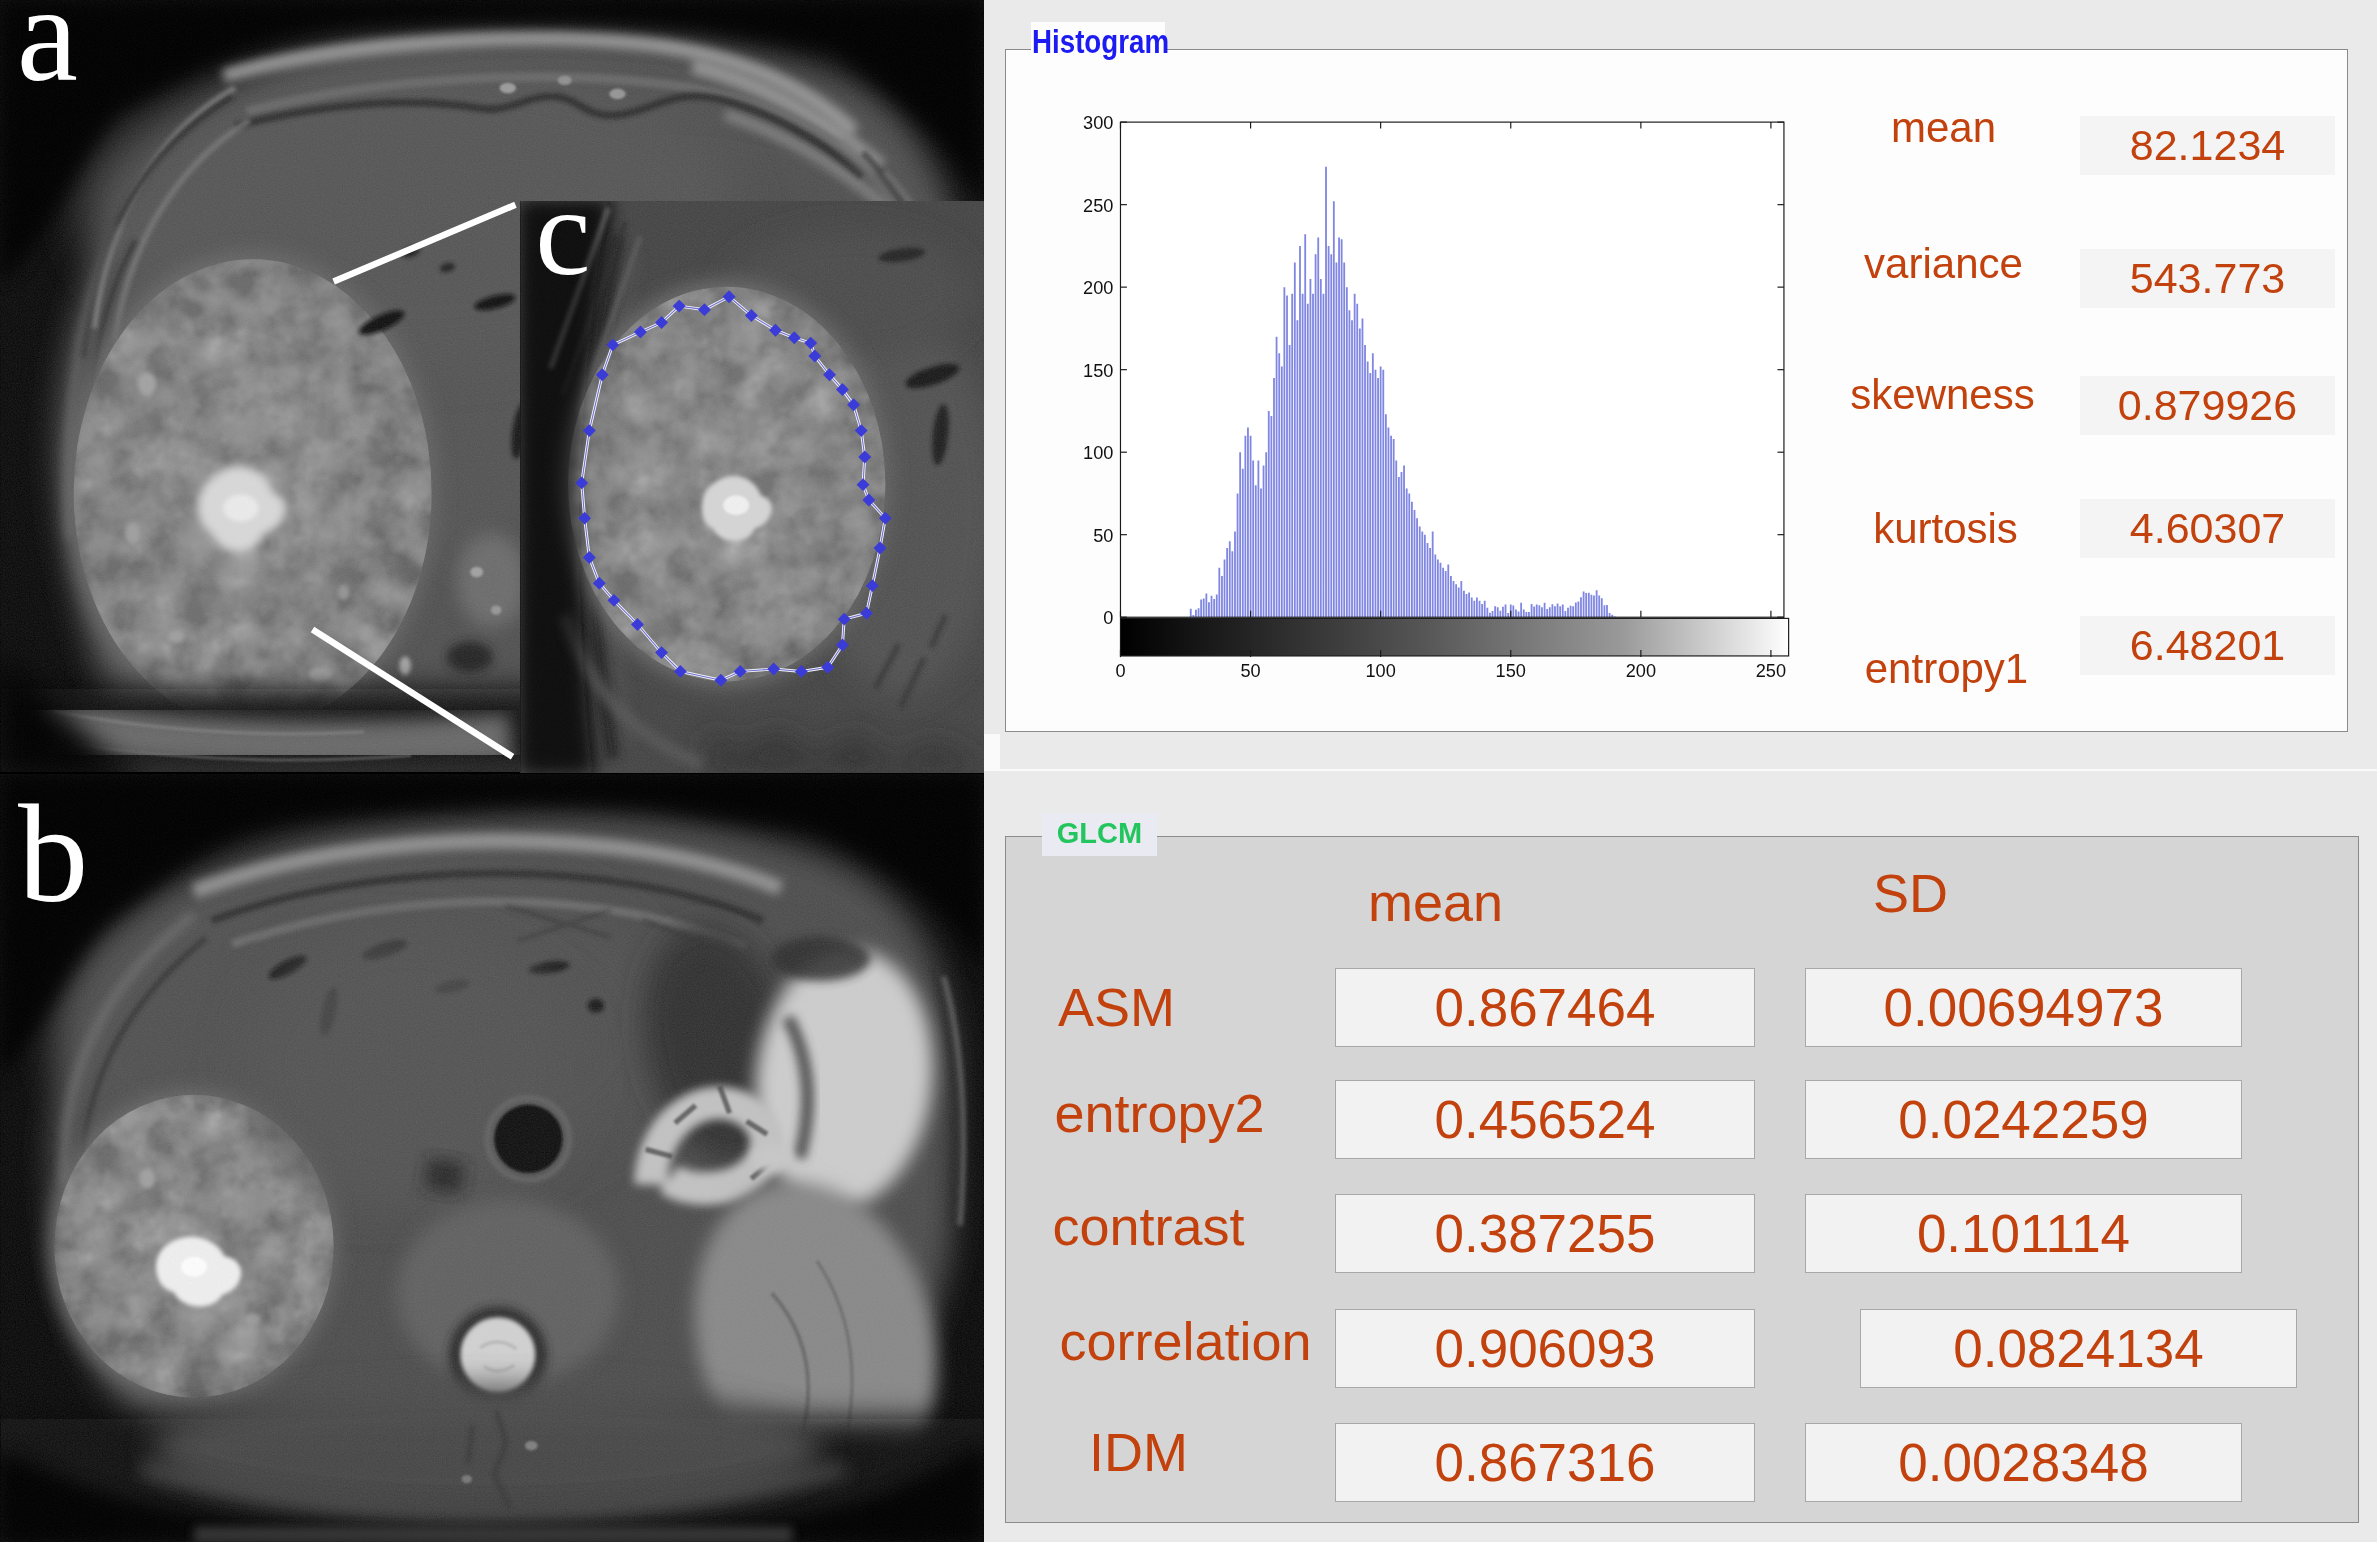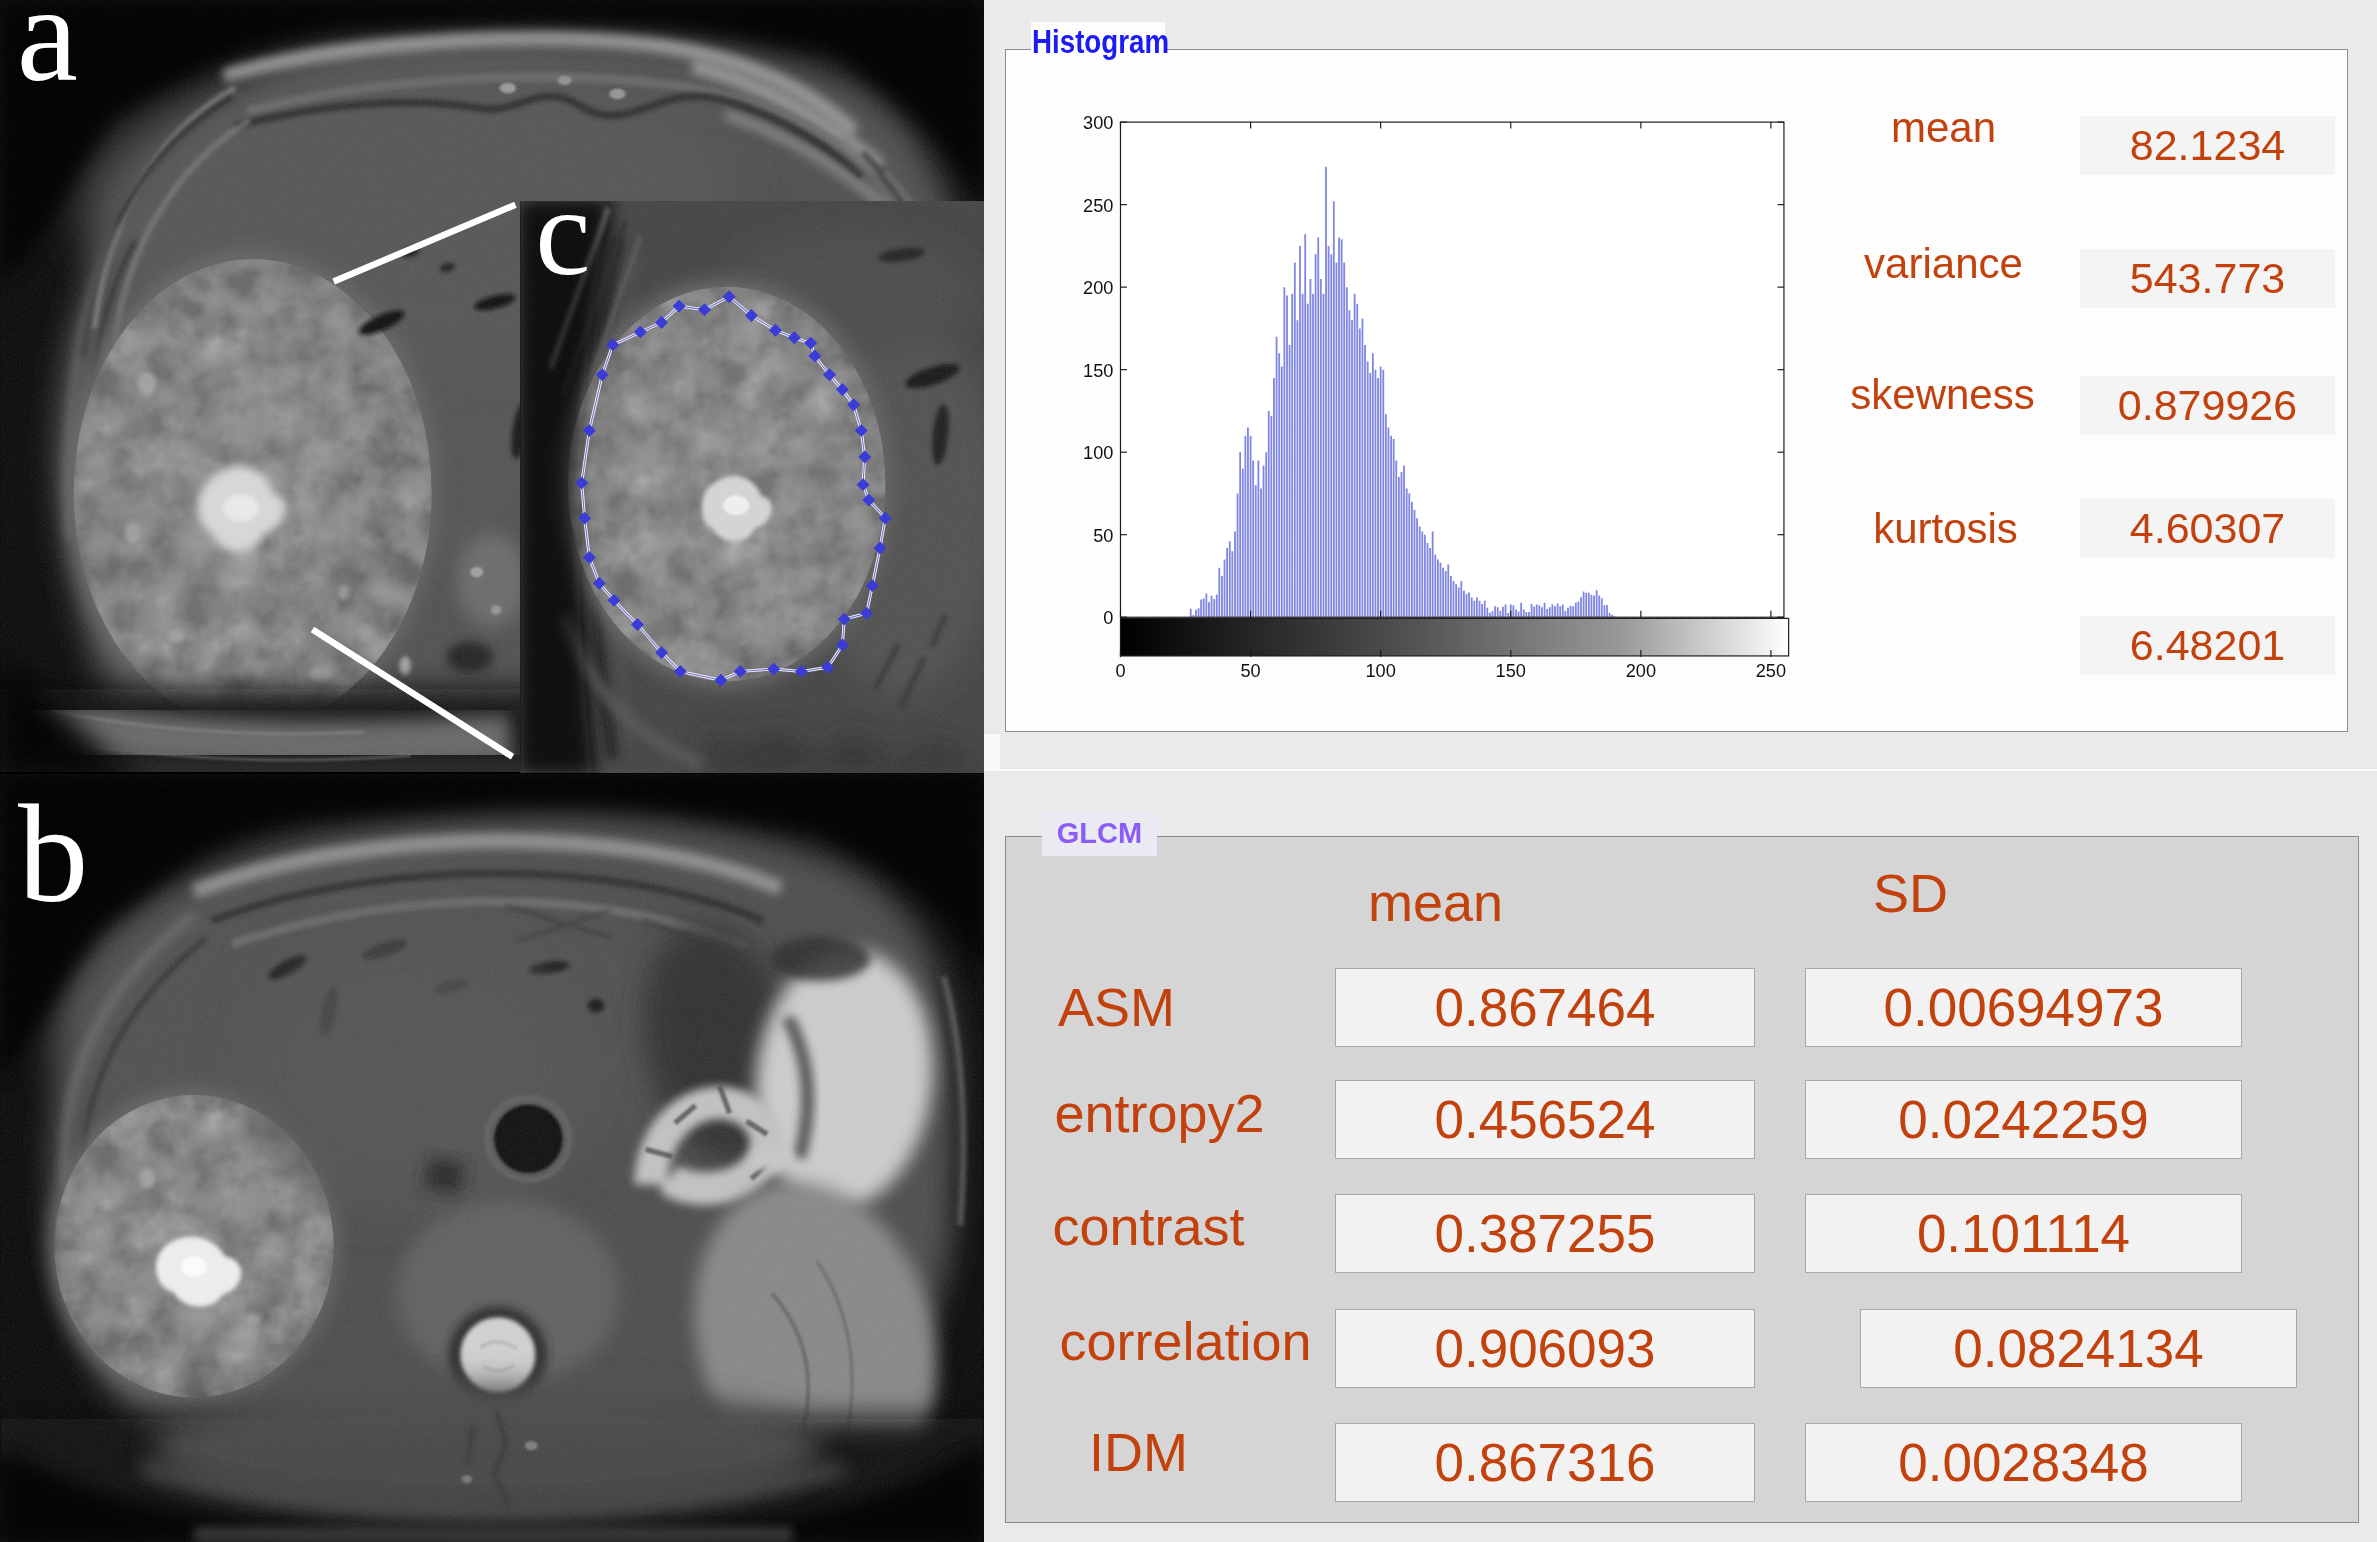--- a/index.html
+++ b/index.html
@@ -16,21 +16,21 @@
 .slab,.glab,.sbox,.gbox{text-align:center;color:#c2410c}
 .slab{font-size:42px}
 .glab{font-size:54px}
 .sbox{width:255px;height:59px;line-height:59px;background:#f4f4f4;font-size:43px}
 .gbox{height:77px;line-height:77px;background:#f2f2f2;border:1.2px solid #a8a8a8;font-size:53px}
 #sep{left:984px;top:769px;width:1394px;height:2.3px;background:#fafafa}
 #wpatch{left:984px;top:734px;width:16.4px;height:36px;background:#fafafa}
 #ggb{left:1005px;top:836px;width:1352px;height:685px;background:#d5d5d5;border:1.8px solid #8b8b8b}
 #glabbg{left:1042px;top:813px;width:115px;height:43px;background:#eaeaf2}
 #glab{left:1042px;top:810px;width:115px;height:46px;line-height:46px;text-align:center;
-  font-weight:bold;font-size:29px;color:#8b5cf6}
+  font-weight:bold;font-size:29px;color:#22c55e}
 </style></head>
 <body>
 <div id="page">
 <svg id="pa" style="left:0;top:0" width="984" height="772" viewBox="0 0 1676 1316">
 <defs>
 <filter id="b40" x="-40%" y="-40%" width="180%" height="180%">
           <feGaussianBlur stdDeviation="40"></feGaussianBlur>
         </filter>
 <filter id="b25" x="-40%" y="-40%" width="180%" height="180%">
           <feGaussianBlur stdDeviation="25"></feGaussianBlur>
@@ -330,20 +330,21 @@
       <line x1="1177.8" y1="968" x2="1177.8" y2="980" class="tk"></line>
 </svg>
 <div class="slab" style="left:1738px;top:93px;width:411px;height:70px;line-height:70px">mean</div>
     <div class="sbox" style="left:2080px;top:116px">82.1234</div>
     <div class="slab" style="left:1738px;top:229px;width:411px;height:70px;line-height:70px">variance</div>
     <div class="sbox" style="left:2080px;top:249px">543.773</div>
     <div class="slab" style="left:1737px;top:360px;width:411px;height:70px;line-height:70px">skewness</div>
     <div class="sbox" style="left:2080px;top:376px">0.879926</div>
     <div class="slab" style="left:1740px;top:494px;width:411px;height:70px;line-height:70px">kurtosis</div>
     <div class="sbox" style="left:2080px;top:499px">4.60307</div>
+    <div class="slab" style="left:1741px;top:634px;width:411px;height:70px;line-height:70px">entropy1</div>
     <div class="sbox" style="left:2080px;top:616px">6.48201</div>
 <div id="sep"></div>
     <div id="wpatch"></div>
 <div id="ggb"></div>
 <div id="glabbg"></div>
     <div id="glab">GLCM</div>
 <div class="glab" style="left:1230px;top:867px;width:411px;height:70px;line-height:70px">mean</div>
 <div class="glab" style="left:911px;top:972px;width:411px;height:70px;line-height:70px">ASM</div>
 <div class="glab" style="left:1705px;top:858px;width:411px;height:70px;line-height:70px">SD</div>
     <div class="gbox" style="left:1335px;top:968px;width:418px">0.867464</div>

